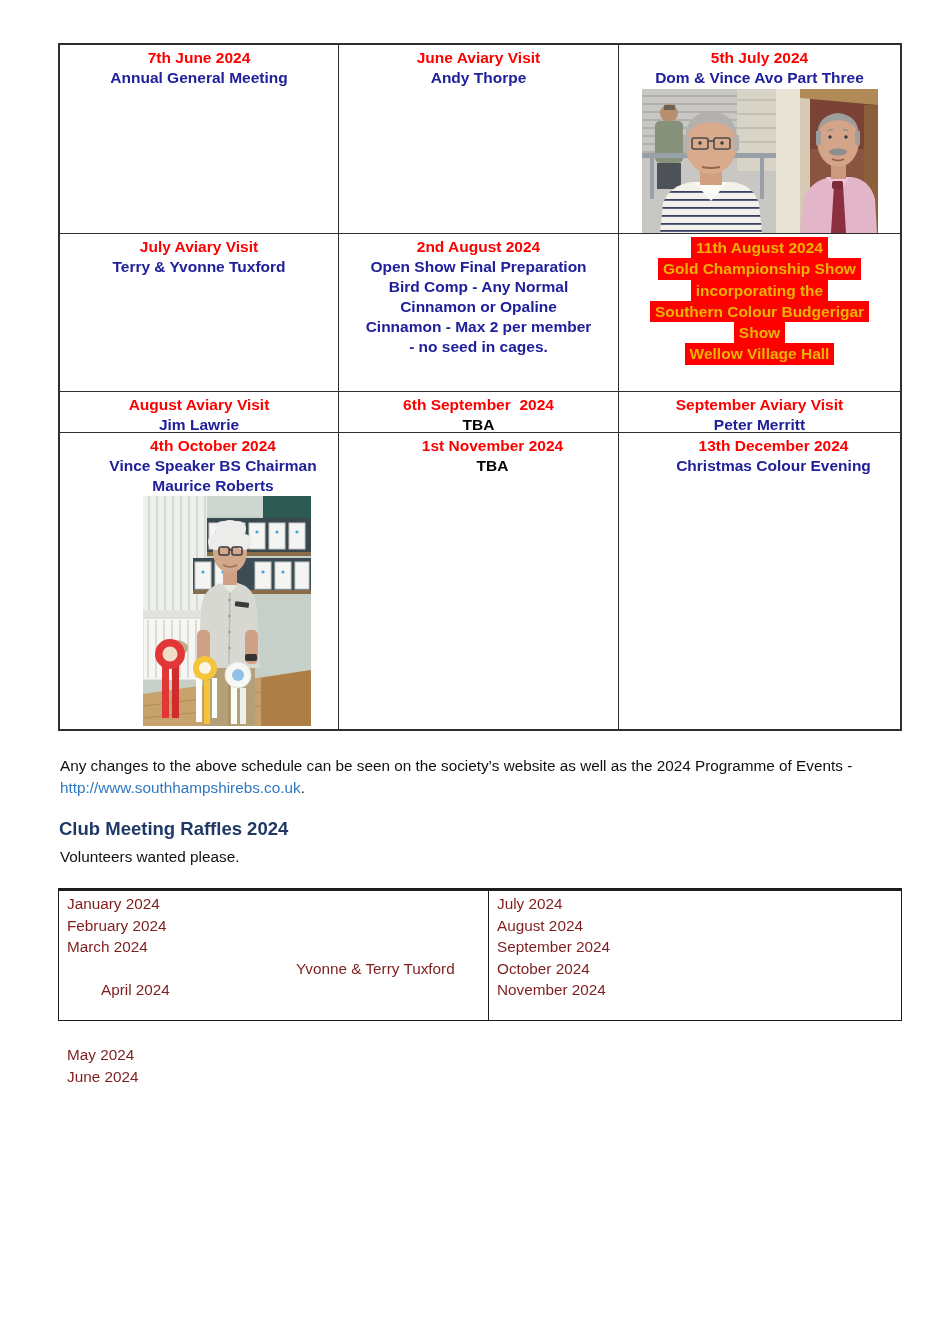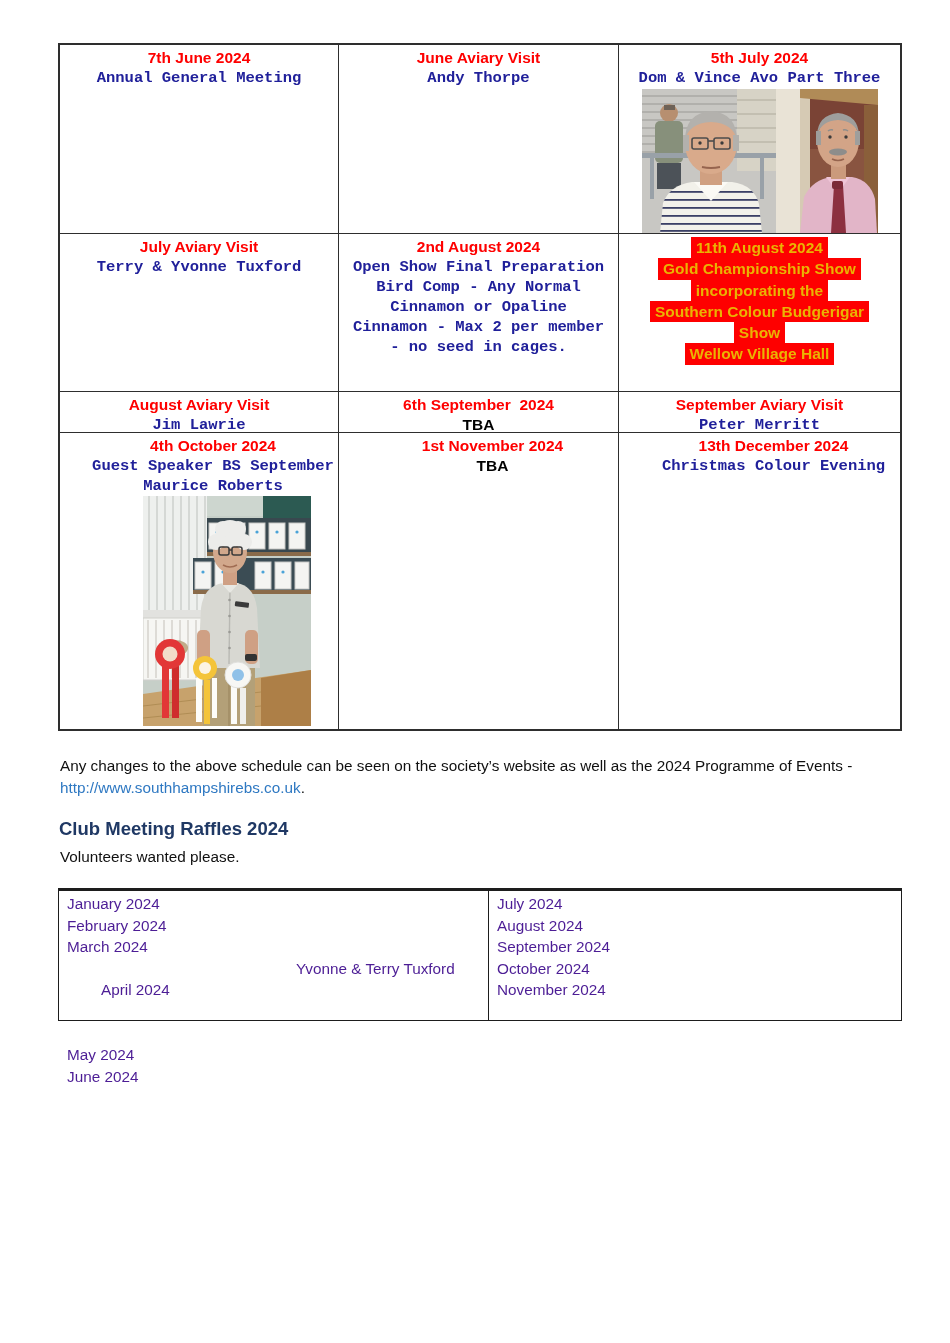--- a/index.html
+++ b/index.html
@@ -12,21 +12,21 @@
             grid-template-columns:279px 280px 1fr;
             grid-template-rows:189px 158px 41px 1fr;}
   .cell{box-sizing:border-box;border-right:1.5px solid var(--border);
         border-bottom:1.5px solid var(--border);
         text-align:center;font-weight:bold;font-size:15.5px;line-height:20px;
         padding-top:3px;overflow:hidden;}
   .cell.lastcol{border-right:none;}
   .cell.lastrow{border-bottom:none;padding-left:28px;}
   .line{white-space:pre-wrap;}
   .red{color:var(--red);}
-  .navy{color:var(--navy);font-family:Liberation Mono, monospace;}
+  .navy{color:var(--navy);}
   .black{color:#000;}
 
   
   .hl-line{line-height:21.3px;white-space:pre-wrap;}
   .hl{display:inline-block;background:var(--red);color:var(--gold);
       padding:0 5px;line-height:21.3px;}
 
   
   .photo-dv{width:236px;height:144px;margin:1px auto 0;display:block;}
   .photo-mr{width:168px;height:230px;margin:0 0 0 55px;display:block;}
@@ -38,21 +38,21 @@
   .note .nline{white-space:nowrap;}
   .weblink{color:var(--link);text-decoration:none;cursor:pointer;}
 
   
   .raffle-heading{position:absolute;left:59px;top:818px;font-size:18.5px;
                   font-weight:bold;color:var(--heading);}
   .volunteers{position:absolute;left:60px;top:848px;font-size:15.3px;color:#101010;}
 
   .raffle-table{position:absolute;left:58px;top:888px;width:844px;height:133px;
                 box-sizing:border-box;border:1.5px solid #1d1d1d;border-top-width:3px;
-                display:flex;font-size:15.3px;line-height:21.6px;color:#4c1d95;}
+                display:flex;font-size:15.3px;line-height:21.6px;color:#7f1d1d;}
   .raffle-left{box-sizing:border-box;width:430px;border-right:1.5px solid #1d1d1d;
                padding:2px 0 0 8px;}
   .raffle-right{flex:1;padding:2px 0 0 8px;}
   .raffle-line{position:relative;white-space:pre-wrap;}
   .volunteer-name{position:absolute;left:229px;top:0;white-space:nowrap;}
 </style>
 </head>
 <body>
 
 <div class="page">
@@ -192,21 +192,21 @@
       <div class="line black">TBA</div>
     </div>
 
     <div class="cell lastcol">
       <div class="line red">September Aviary Visit</div>
       <div class="line navy">Peter Merritt</div>
     </div>
 
     <div class="cell lastrow">
       <div class="line red">4th October 2024</div>
-      <div class="line navy">Guest Speaker BS September</div>
+      <div class="line navy">Vince Speaker BS Chairman</div>
       <div class="line navy">Maurice Roberts</div>
       <div class="photo-mr" role="img" aria-label="Photo of Maurice Roberts with rosettes at a bird show">
         <svg width="168" height="230" viewBox="0 0 168 230">
           <rect x="0" y="0" width="168" height="230" fill="#c6cfc8"></rect>
 
           <rect x="0" y="0" width="64" height="124" fill="#eef0ee"></rect>
           <g stroke="#d5d8d5" stroke-width="2">
             <line x1="6" y1="0" x2="6" y2="124"></line>
               <line x1="14" y1="0" x2="14" y2="124"></line>
             <line x1="22" y1="0" x2="22" y2="124"></line>

